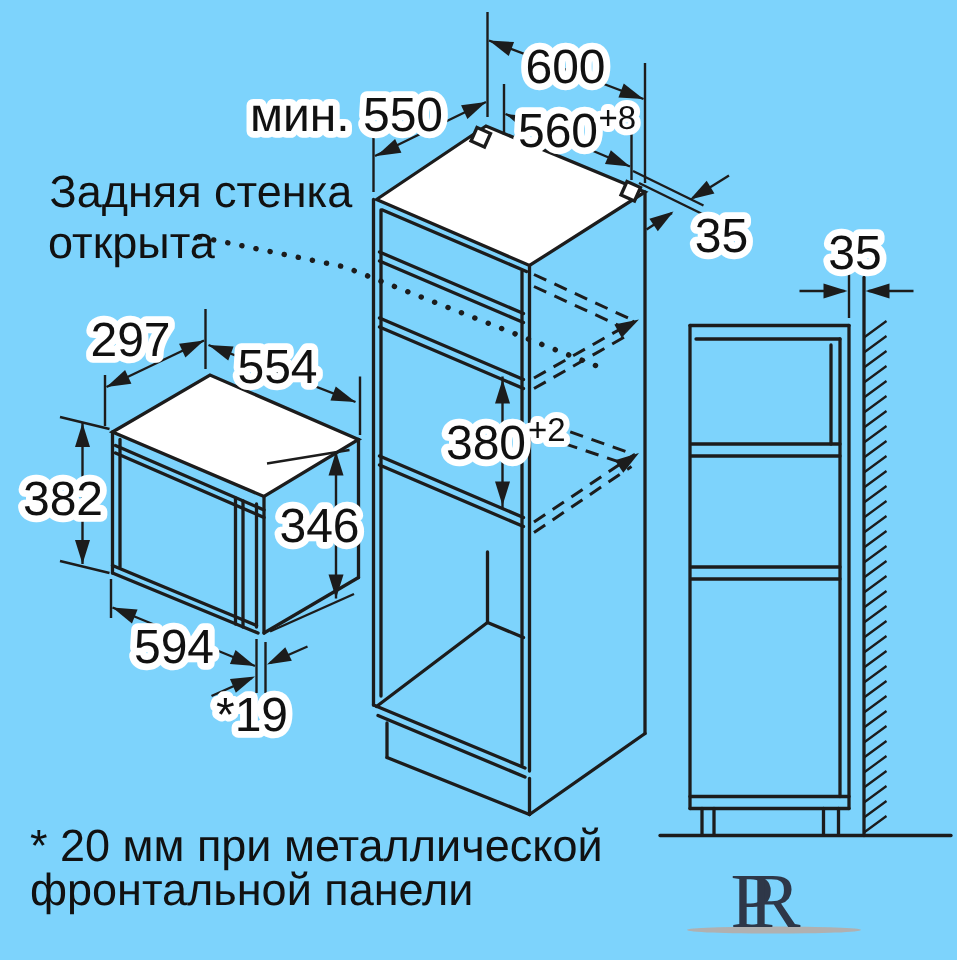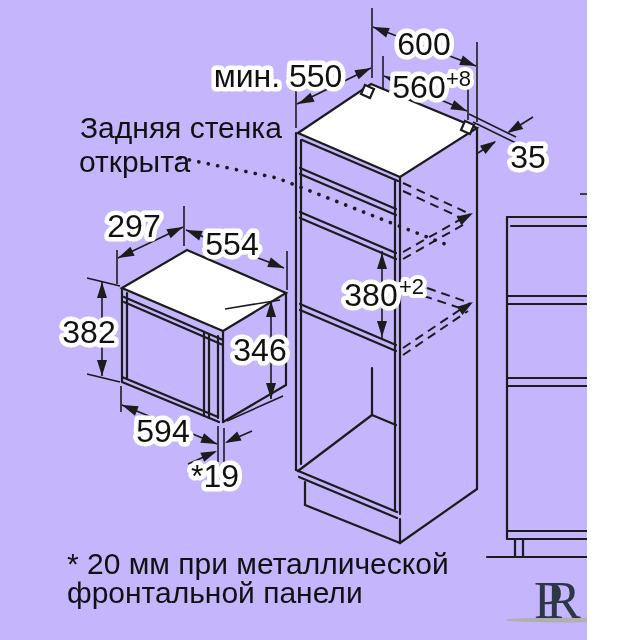--- a/index.html
+++ b/index.html
@@ -1,17 +1,17 @@
 <!DOCTYPE html>
 <html><head>
 <meta charset="utf-8">
 <style>
   html,body{margin:0;padding:0;background:#ffffff;}
-  .stage{position:relative;width:540px;height:640px;background:#c4b5fd;overflow:hidden;
-         font-family:"Liberation Sans",sans-serif;padding-left:47px;}
+  .stage{position:relative;width:638px;height:640px;background:#7dd3fc;overflow:hidden;
+         font-family:"Liberation Sans",sans-serif;}
   svg{display:block;}
   .ln line, .ln path, .ln polyline{stroke:#1c1c1c;stroke-width:2.2;fill:none;stroke-linecap:round;}
   .ln path.face{fill:#ffffff;}
   .thin line{stroke:#1c1c1c;stroke-width:1.6;fill:none;}
   .dash line{stroke:#1c1c1c;stroke-width:2;stroke-dasharray:9 6;fill:none;}
   .dots{stroke:#1c1c1c;stroke-width:3.6;stroke-dasharray:0.1 9.5;stroke-linecap:round;fill:none;}
   .hatchp{stroke:#1c1c1c;stroke-width:1.5;fill:none;}
   .ah{fill:#1c1c1c;stroke:none;}
   text.dim{font-family:"Liberation Sans",sans-serif;font-size:32px;fill:#111;
            paint-order:stroke;stroke:#ffffff;stroke-width:9px;stroke-linejoin:round;}

